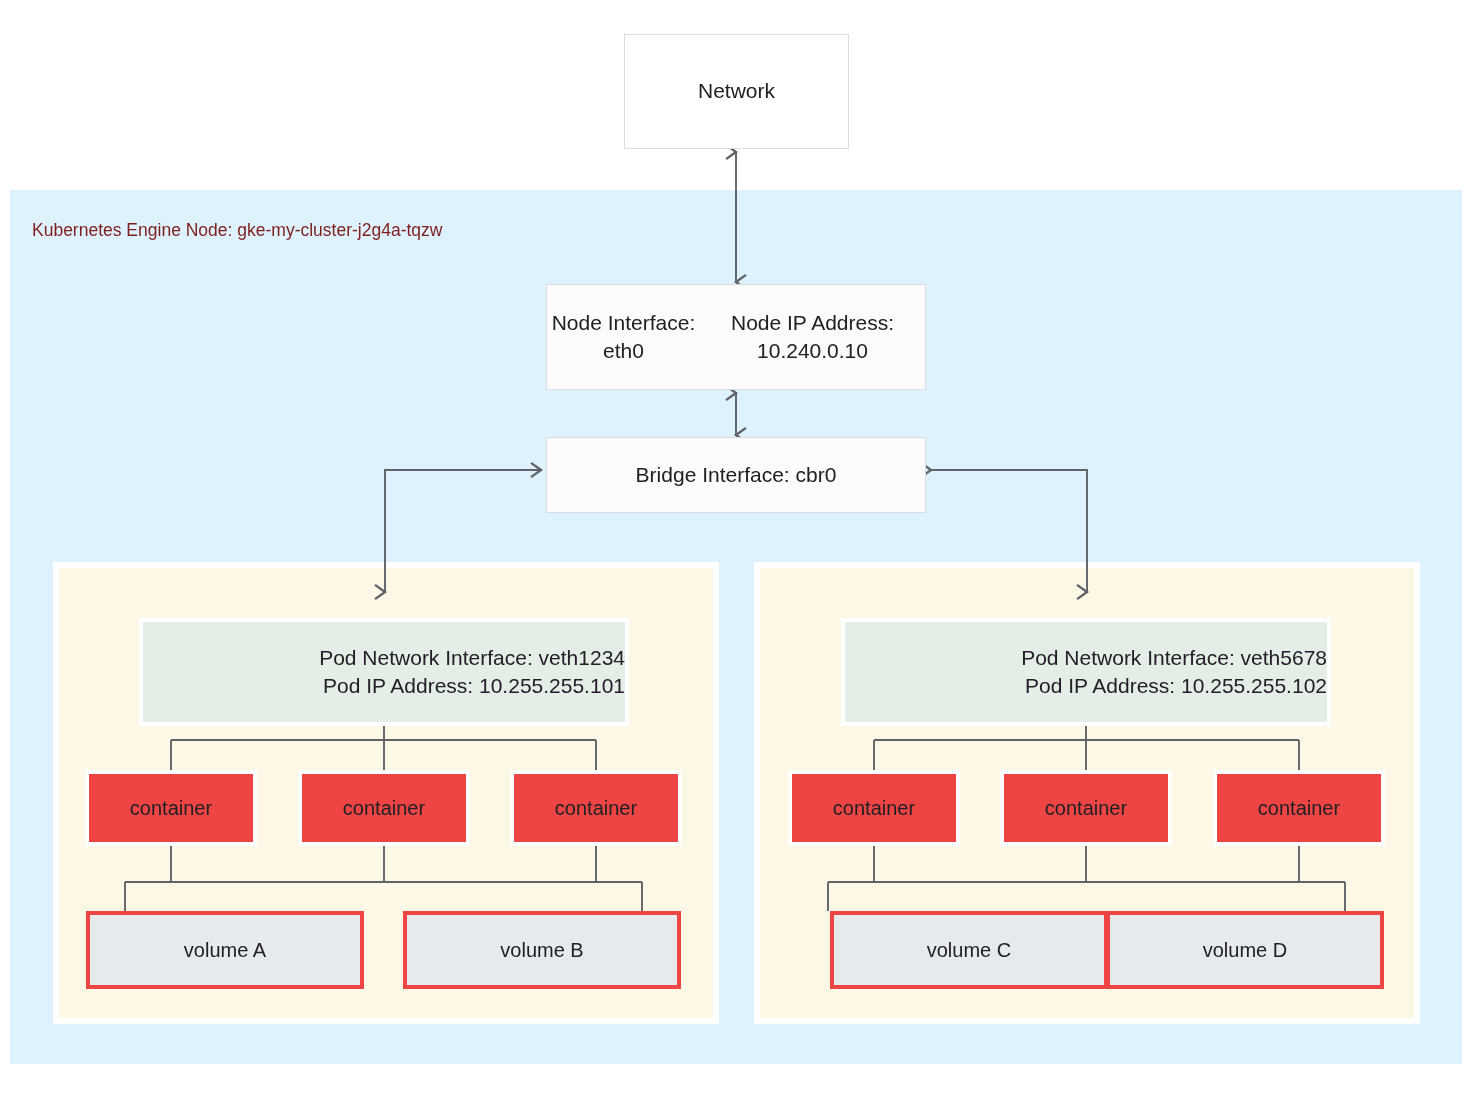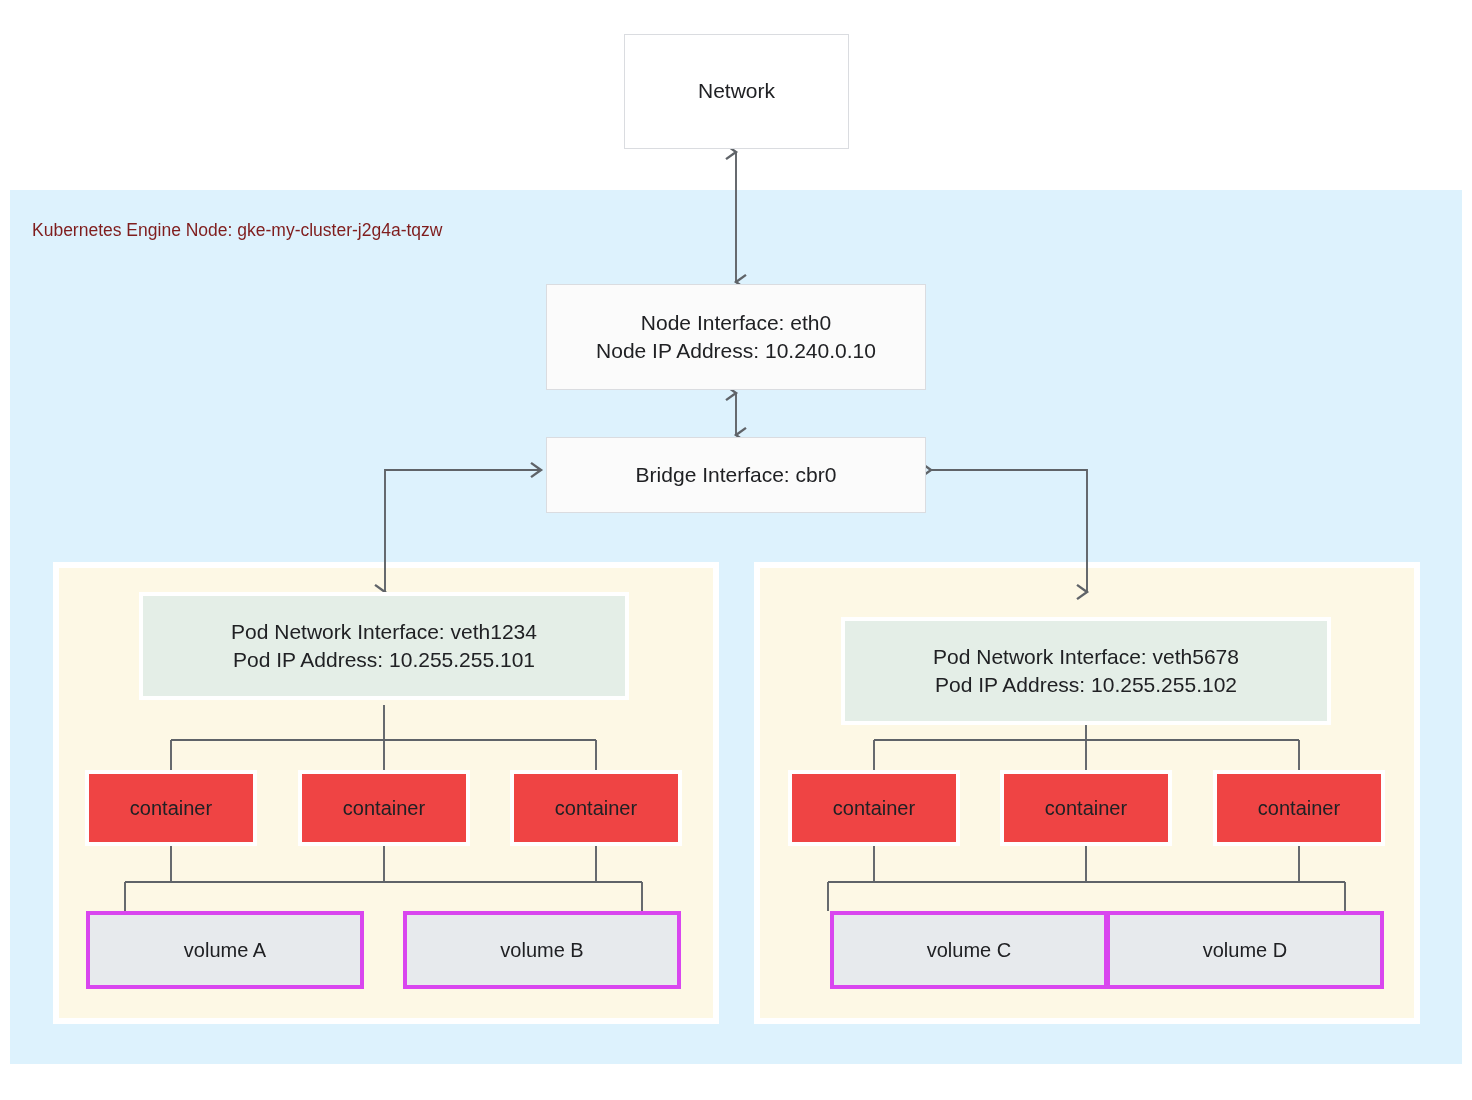--- a/index.html
+++ b/index.html
@@ -66,21 +66,21 @@
     white-space: nowrap;
   }
 
   
   .node-iface-box {
     left: 546px; top: 284px;
     width: 380px; height: 106px;
     background: #fbfbfb;
     border: 1px solid #dadce0;
     font-size: 21px;
-    flex-direction: column;
+    flex-direction: row;
   }
 
   
   .bridge-box {
     left: 546px; top: 437px;
     width: 380px; height: 76px;
     background: #fbfbfb;
     border: 1px solid #dadce0;
     font-size: 21px;
     text-align: right;
@@ -94,45 +94,46 @@
     height: 462px;
     background: #fdf8e5;
     border: 6px solid #ffffff;
     box-sizing: border-box;
   }
   .pod-group.left  { left: 53px; }
   .pod-group.right { left: 754px; }
 
   
   .pod-iface-box {
-    top: 592px;
+    top: 618px;
     width: 490px; height: 108px;
     background: #e4eee7;
     border: 4px solid #ffffff;
     font-size: 21px;
     flex-direction: column;
+    align-items: flex-end;
   }
   .pod-iface-box.left  { left: 139px; }
-  .pod-iface-box.right { left: 841px; margin-top: 25px; }
+  .pod-iface-box.right { left: 841px; }
 
   
   .container-box {
     top: 770px;
     width: 172px; height: 76px;
     background: #ef4444;
     border: 4px solid #ffffff;
     font-size: 20px;
   }
 
   
   .volume-box {
     top: 911px;
     width: 278px; height: 78px;
     background: #e7eaed;
-    border: 4px solid #d946ef;
+    border: 4px solid #ef4444;
     font-size: 20px;
   }
 
   .line2 { display: block; }
 </style>
 </head>
 <body>
 
 <div id="canvas">
 

